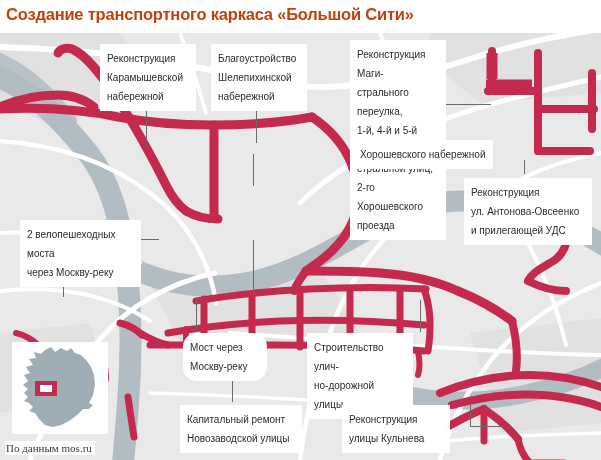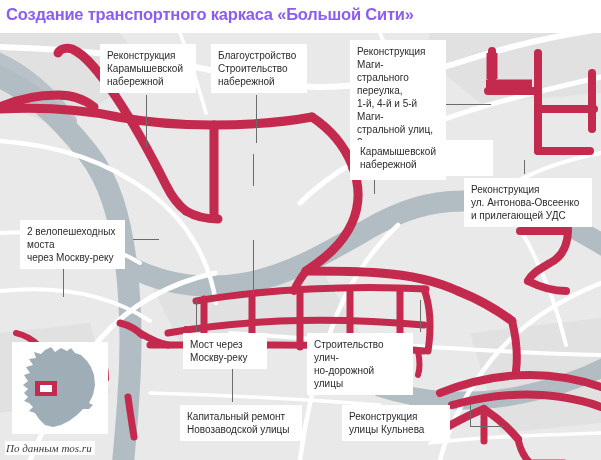--- a/index.html
+++ b/index.html
@@ -12,59 +12,59 @@
   }
   #page{position:relative;width:601px;height:460px;background:#ffffff;overflow:hidden;}
 
   
   .title-bar{
     position:absolute;left:0;top:0;width:601px;height:33px;
     background:#ffffff;z-index:60;
   }
   .title-text{
     position:absolute;left:6px;top:5px;
-    font-size:16.5px;font-weight:bold;color:#8b5cf6;
+    font-size:16.5px;font-weight:bold;color:#c2410c;
     letter-spacing:-0.2px;white-space:nowrap;
   }
 
   
   .map-wrap{
     position:absolute;left:0;top:33px;width:601px;height:427px;
     background:#e9e9e9;overflow:hidden;
   }
   .map-svg{position:absolute;left:0;top:0;width:601px;height:427px;display:block;}
 
   
   .callout{
     position:absolute;z-index:40;
     background:#ffffff;
     color:#2b2b2b;
     font-size:10px;
-    line-height:13px;
+    line-height:19px;
     padding:5px 7px 5px 7px;
     box-sizing:border-box;
     white-space:pre-line;
   }
   .leader{position:absolute;background:#6b6b6b;z-index:30;}
   .leader.v{width:1px;}
   .leader.h{height:1px;}
 
   
   .inset{
     position:absolute;left:12px;top:342px;width:96px;height:92px;
     background:#ffffff;z-index:45;border:0;
     box-sizing:border-box;padding:3px;
   }
   .inset svg{display:block;width:90px;height:86px;}
 
   
   .credit{
     position:absolute;left:5px;top:441px;z-index:70;
     font-family:"Liberation Serif", serif;
-    font-style:italic;font-size:11px;color:#3a3a3a;
+    font-size:11px;color:#3a3a3a;
     background:#ffffff;padding:1px 3px 1px 1px;
   }
 </style>
 </head>
 <body>
 
 <div id="page">
 
   <div class="title-bar">
     <div class="title-text">Создание транспортного каркаса «Большой Сити»</div>
@@ -199,40 +199,40 @@
   <div class="leader v" style="left:420px;top:300px;height:32px;"></div>
   <div class="leader v" style="left:232px;top:368px;height:34px;"></div>
   <div class="leader h" style="left:470px;top:426px;width:34px;"></div>
   <div class="leader v" style="left:470px;top:404px;height:22px;"></div>
 
   <div class="callout" style="left:100px;top:44px;width:96px;">Реконструкция
 Карамышевской
 набережной</div>
 
   <div class="callout" style="left:211px;top:44px;width:96px;">Благоустройство
-Строительство
+Шелепихинской
 набережной</div>
 
   <div class="callout" style="left:350px;top:40px;width:96px;">Реконструкция Маги-
 стрального переулка,
 1-й, 4-й и 5-й Маги-
 стральной улиц, 2-го
 Хорошевского проезда</div>
 
-  <div class="callout" style="left:353px;top:140px;width:140px;">Карамышевской набережной</div>
+  <div class="callout" style="left:353px;top:140px;width:140px;">Хорошевского набережной</div>
 
   <div class="callout" style="left:464px;top:178px;width:128px;">Реконструкция
 ул. Антонова-Овсеенко
 и прилегающей УДС</div>
 
 
-  <div class="callout" style="left:20px;top:220px;width:105px;">2 велопешеходных моста
+  <div class="callout" style="left:20px;top:220px;width:121px;">2 велопешеходных моста
 через Москву-реку</div>
 
-  <div class="callout" style="left:183px;top:333px;width:84px;">Мост через
+  <div class="callout" style="left:183px;top:333px;width:84px;border-radius:14px;">Мост через
 Москву-реку</div>
 
   <div class="callout" style="left:307px;top:333px;width:106px;">Строительство улич-
 но-дорожной улицы</div>
 
   <div class="callout" style="left:180px;top:405px;width:122px;">Капитальный ремонт
 Новозаводской улицы</div>
 
   <div class="callout" style="left:342px;top:405px;width:108px;">Реконструкция
 улицы Кульнева</div>

